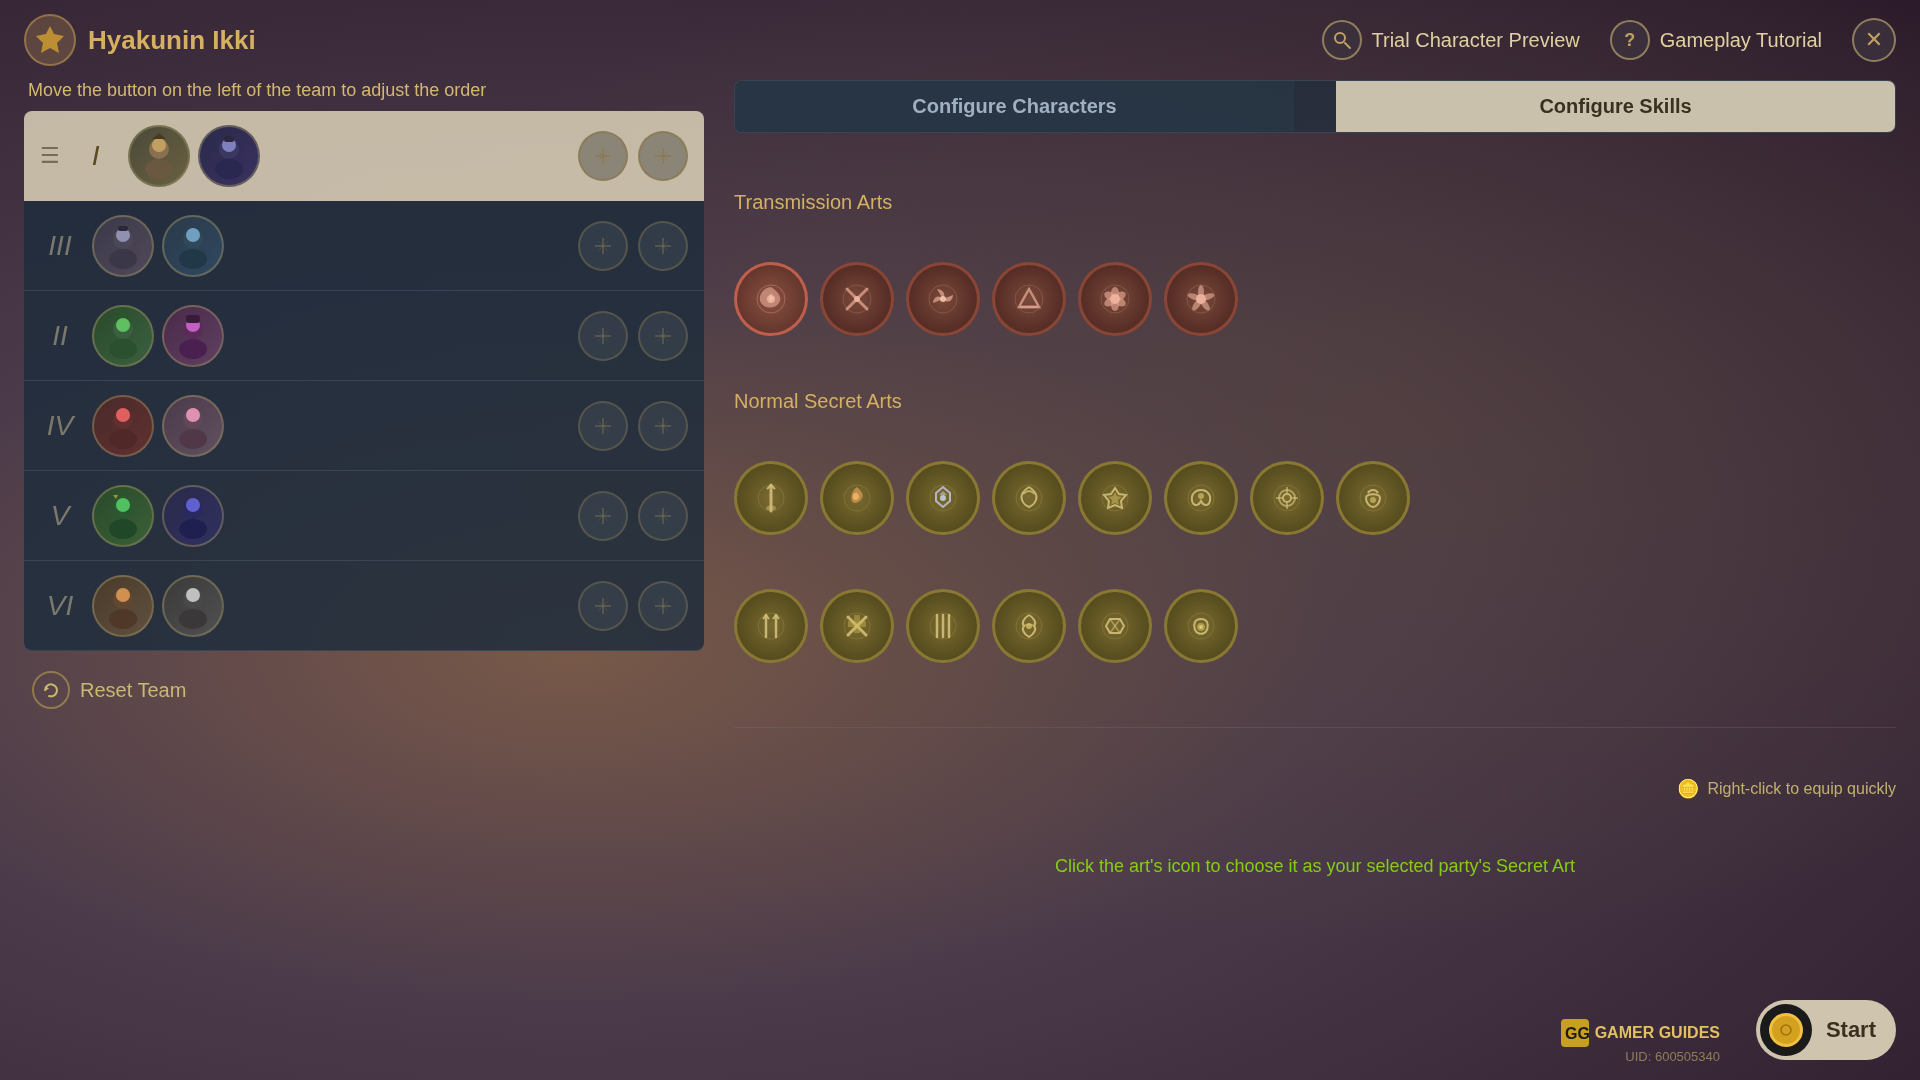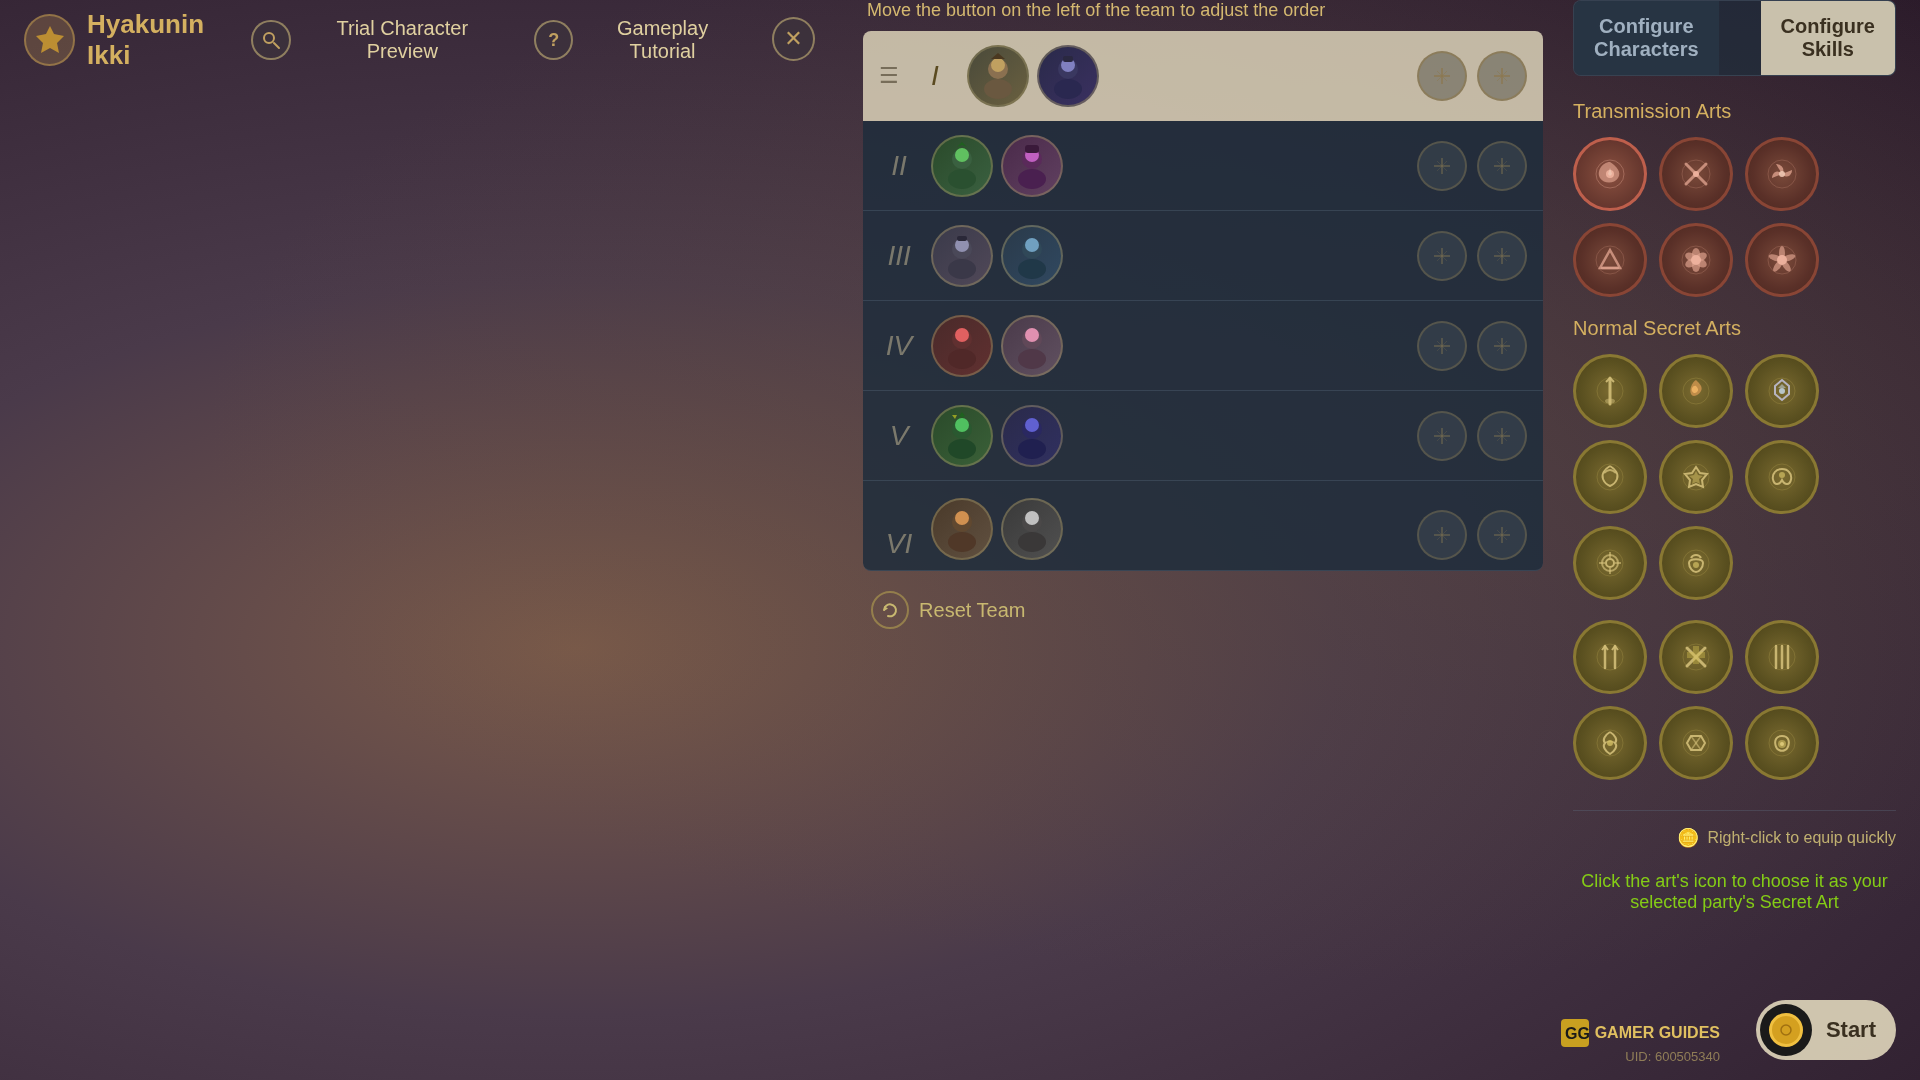--- a/index.html
+++ b/index.html
@@ -25,20 +25,21 @@
       background: radial-gradient(ellipse at 70% 40%, rgba(100,80,60,0.4) 0%, transparent 60%);
       z-index: 1;
     }
 
     
     .main-container {
       position: absolute;
       inset: 0;
       z-index: 2;
       display: flex;
+      flex-direction: column;
       border-radius: 15px;
     }
 
     
     .top-bar {
       display: flex;
       align-items: center;
       justify-content: space-between;
       padding: 12px 24px;
       height: 80px;
@@ -246,20 +247,21 @@
       color: #c8b870;
       font-size: 18px;
     }
 
     
     .right-panel {
       flex: 1;
       display: flex;
       flex-direction: column;
       padding-left: 30px;
+      gap: 34px;
     }
 
     
     .tab-bar {
       display: flex;
       background: rgba(30,45,60,0.7);
       border-radius: 8px;
       overflow: hidden;
       margin-bottom: 24px;
       border: 1px solid rgba(100,120,140,0.3);
@@ -493,75 +495,75 @@
               <line x1="12" y1="4" x2="12" y2="20" stroke="rgba(140,120,80,0.7)" stroke-width="2"></line>
               <line x1="4" y1="12" x2="20" y2="12" stroke="rgba(140,120,80,0.7)" stroke-width="2"></line>
               <line x1="7" y1="7" x2="17" y2="17" stroke="rgba(140,120,80,0.5)" stroke-width="1"></line>
               <line x1="17" y1="7" x2="7" y2="17" stroke="rgba(140,120,80,0.5)" stroke-width="1"></line>
             </svg>
           </div>
         </div>
       </div>
 
       <div class="team-row">
+        <span class="roman-numeral dark">III</span>
+        <div class="character-slots">
+          <div class="char-avatar team3-1">
+            <svg width="50" height="50" viewBox="0 0 50 50">
+              <circle cx="25" cy="18" r="10" fill="#4a4858"></circle>
+              <ellipse cx="25" cy="38" rx="14" ry="10" fill="#3a3848"></ellipse>
+              <circle cx="25" cy="14" r="7" fill="#9090b0"></circle>
+              <rect x="20" y="5" width="10" height="5" fill="#2a2838" rx="2"></rect>
+            </svg>
+          </div>
+          <div class="char-avatar team3-2">
+            <svg width="50" height="50" viewBox="0 0 50 50">
+              <circle cx="25" cy="18" r="10" fill="#304858"></circle>
+              <ellipse cx="25" cy="38" rx="14" ry="10" fill="#203848"></ellipse>
+              <circle cx="25" cy="14" r="7" fill="#70a0c0"></circle>
+            </svg>
+          </div>
+        </div>
+        <div class="add-buttons">
+          <div class="add-btn">
+            <svg width="24" height="24" viewBox="0 0 24 24" fill="none">
+              <line x1="12" y1="4" x2="12" y2="20" stroke="rgba(120,110,80,0.5)" stroke-width="2"></line>
+              <line x1="4" y1="12" x2="20" y2="12" stroke="rgba(120,110,80,0.5)" stroke-width="2"></line>
+              <line x1="7" y1="7" x2="17" y2="17" stroke="rgba(120,110,80,0.3)" stroke-width="1"></line>
+              <line x1="17" y1="7" x2="7" y2="17" stroke="rgba(120,110,80,0.3)" stroke-width="1"></line>
+            </svg>
+          </div>
+          <div class="add-btn">
+            <svg width="24" height="24" viewBox="0 0 24 24" fill="none">
+              <line x1="12" y1="4" x2="12" y2="20" stroke="rgba(120,110,80,0.5)" stroke-width="2"></line>
+              <line x1="4" y1="12" x2="20" y2="12" stroke="rgba(120,110,80,0.5)" stroke-width="2"></line>
+              <line x1="7" y1="7" x2="17" y2="17" stroke="rgba(120,110,80,0.3)" stroke-width="1"></line>
+              <line x1="17" y1="7" x2="7" y2="17" stroke="rgba(120,110,80,0.3)" stroke-width="1"></line>
+            </svg>
+          </div>
+        </div>
+      </div>
+
+      <div class="team-row">
         <span class="roman-numeral dark">II</span>
         <div class="character-slots">
           <div class="char-avatar team2-1">
             <svg width="50" height="50" viewBox="0 0 50 50">
               <circle cx="25" cy="18" r="10" fill="#3a6040"></circle>
               <ellipse cx="25" cy="38" rx="14" ry="10" fill="#2a5030"></ellipse>
               <circle cx="25" cy="14" r="7" fill="#60c060"></circle>
               <polygon points="20,6 25,1 30,6 25,4" fill="#206020"></polygon>
             </svg>
           </div>
           <div class="char-avatar team2-2">
             <svg width="50" height="50" viewBox="0 0 50 50">
               <circle cx="25" cy="18" r="10" fill="#5a2a5a"></circle>
               <ellipse cx="25" cy="38" rx="14" ry="10" fill="#4a2050"></ellipse>
               <circle cx="25" cy="14" r="7" fill="#c060c0"></circle>
               <rect x="18" y="4" width="14" height="8" fill="#3a1a3a" rx="3"></rect>
-            </svg>
-          </div>
-        </div>
-        <div class="add-buttons">
-          <div class="add-btn">
-            <svg width="24" height="24" viewBox="0 0 24 24" fill="none">
-              <line x1="12" y1="4" x2="12" y2="20" stroke="rgba(120,110,80,0.5)" stroke-width="2"></line>
-              <line x1="4" y1="12" x2="20" y2="12" stroke="rgba(120,110,80,0.5)" stroke-width="2"></line>
-              <line x1="7" y1="7" x2="17" y2="17" stroke="rgba(120,110,80,0.3)" stroke-width="1"></line>
-              <line x1="17" y1="7" x2="7" y2="17" stroke="rgba(120,110,80,0.3)" stroke-width="1"></line>
-            </svg>
-          </div>
-          <div class="add-btn">
-            <svg width="24" height="24" viewBox="0 0 24 24" fill="none">
-              <line x1="12" y1="4" x2="12" y2="20" stroke="rgba(120,110,80,0.5)" stroke-width="2"></line>
-              <line x1="4" y1="12" x2="20" y2="12" stroke="rgba(120,110,80,0.5)" stroke-width="2"></line>
-              <line x1="7" y1="7" x2="17" y2="17" stroke="rgba(120,110,80,0.3)" stroke-width="1"></line>
-              <line x1="17" y1="7" x2="7" y2="17" stroke="rgba(120,110,80,0.3)" stroke-width="1"></line>
-            </svg>
-          </div>
-        </div>
-      </div>
-
-      <div class="team-row">
-        <span class="roman-numeral dark">III</span>
-        <div class="character-slots">
-          <div class="char-avatar team3-1">
-            <svg width="50" height="50" viewBox="0 0 50 50">
-              <circle cx="25" cy="18" r="10" fill="#4a4858"></circle>
-              <ellipse cx="25" cy="38" rx="14" ry="10" fill="#3a3848"></ellipse>
-              <circle cx="25" cy="14" r="7" fill="#9090b0"></circle>
-              <rect x="20" y="5" width="10" height="5" fill="#2a2838" rx="2"></rect>
-            </svg>
-          </div>
-          <div class="char-avatar team3-2">
-            <svg width="50" height="50" viewBox="0 0 50 50">
-              <circle cx="25" cy="18" r="10" fill="#304858"></circle>
-              <ellipse cx="25" cy="38" rx="14" ry="10" fill="#203848"></ellipse>
-              <circle cx="25" cy="14" r="7" fill="#70a0c0"></circle>
             </svg>
           </div>
         </div>
         <div class="add-buttons">
           <div class="add-btn">
             <svg width="24" height="24" viewBox="0 0 24 24" fill="none">
               <line x1="12" y1="4" x2="12" y2="20" stroke="rgba(120,110,80,0.5)" stroke-width="2"></line>
               <line x1="4" y1="12" x2="20" y2="12" stroke="rgba(120,110,80,0.5)" stroke-width="2"></line>
               <line x1="7" y1="7" x2="17" y2="17" stroke="rgba(120,110,80,0.3)" stroke-width="1"></line>
               <line x1="17" y1="7" x2="7" y2="17" stroke="rgba(120,110,80,0.3)" stroke-width="1"></line>
@@ -649,21 +651,21 @@
             <svg width="24" height="24" viewBox="0 0 24 24" fill="none">
               <line x1="12" y1="4" x2="12" y2="20" stroke="rgba(120,110,80,0.5)" stroke-width="2"></line>
               <line x1="4" y1="12" x2="20" y2="12" stroke="rgba(120,110,80,0.5)" stroke-width="2"></line>
               <line x1="7" y1="7" x2="17" y2="17" stroke="rgba(120,110,80,0.3)" stroke-width="1"></line>
               <line x1="17" y1="7" x2="7" y2="17" stroke="rgba(120,110,80,0.3)" stroke-width="1"></line>
             </svg>
           </div>
         </div>
       </div>
 
-      <div class="team-row" style="border-radius: 0 0 8px 8px; align-items: flex-end;">
+      <div class="team-row" style="border-radius: 0 0 8px 8px;">
         <span class="roman-numeral dark">VI</span>
         <div class="character-slots">
           <div class="char-avatar team6-1">
             <svg width="50" height="50" viewBox="0 0 50 50">
               <circle cx="25" cy="18" r="10" fill="#604830"></circle>
               <ellipse cx="25" cy="38" rx="14" ry="10" fill="#503828"></ellipse>
               <circle cx="25" cy="14" r="7" fill="#d09050"></circle>
             </svg>
           </div>
           <div class="char-avatar team6-2">

